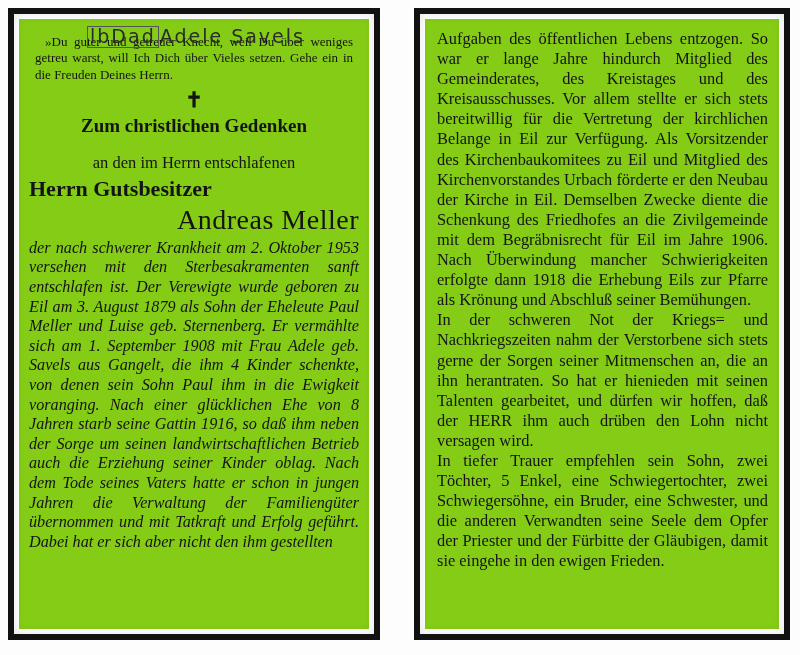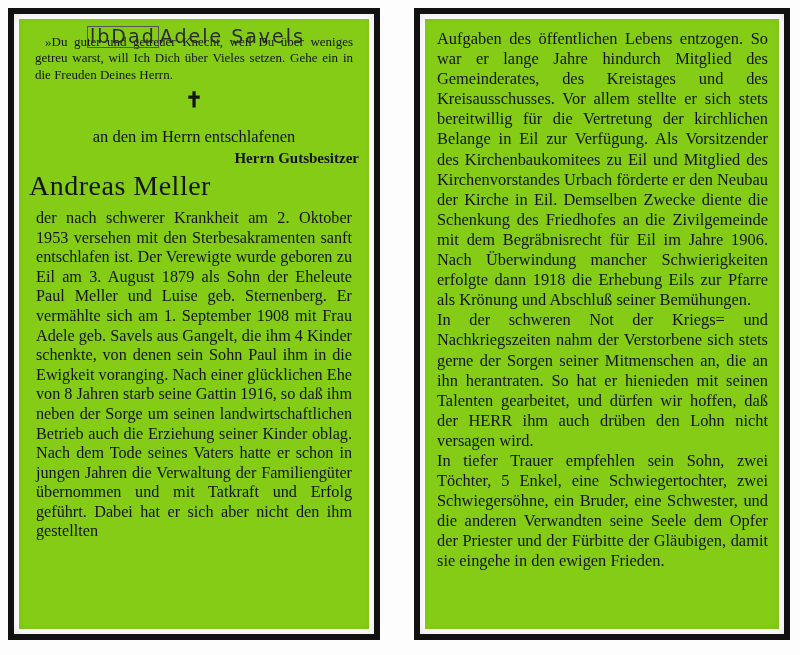--- a/index.html
+++ b/index.html
@@ -96,42 +96,43 @@
     line-height: 1.15;
     margin-top: 2px;
   }
   .sub1 {
     text-align: center;
     font-size: 16.5px;
     line-height: 1.2;
     margin-top: 16px;
   }
   .sub2 {
-    text-align: right;
+    text-align: left;
     font-weight: bold;
-    font-size: 15px;
+    font-size: 22px;
     line-height: 1.15;
     margin-top: 3px;
   }
   .name {
-    text-align: left;
+    text-align: right;
     font-size: 28px;
     line-height: 1.1;
     margin: 4px 0 3px 0;
     letter-spacing: 0.5px;
   }
   .body-text {
     font-size: 16.2px;
     line-height: 1.21;
     text-align: justify;
     text-align-last: left;
     hyphens: auto;
   }
   .body-text p {
-    margin: 7px;
+    margin: 0;
+    font-style: italic;
   }
   
   .card-right .card-inner {
     padding: 10px 11px 6px 12px;
   }
   .right-text {
     font-size: 16.4px;
     line-height: 1.225;
     text-align: justify;
     text-align-last: left;
@@ -157,20 +158,21 @@
 
       <div class="handwriting">
         <span class="hw-box">lbDad</span><span>Adele Savels</span>
       </div>
 
 
       <div class="quote">»Du guter und getreuer Knecht, weil Du über weniges getreu warst, will Ich Dich über Vieles setzen. Gehe ein in die Freuden Deines Herrn.</div>
 
       <div class="cross">✝</div>
 
+      <div class="memoriam">Zum christlichen Gedenken</div>
       <div class="sub1">an den im Herrn entschlafenen</div>
       <div class="sub2">Herrn Gutsbesitzer</div>
       <div class="name">Andreas Meller</div>
 
       <div class="body-text">
         <p>der nach schwerer Krankheit am 2. Oktober 1953 versehen mit den Sterbesakramenten sanft entschlafen ist. Der Verewigte wurde geboren zu Eil am 3. August 1879 als Sohn der Eheleute Paul Meller und Luise geb. Sternenberg. Er vermählte sich am 1. September 1908 mit Frau Adele geb. Savels aus Gangelt, die ihm 4 Kinder schenkte, von denen sein Sohn Paul ihm in die Ewigkeit voranging. Nach einer glücklichen Ehe von 8 Jahren starb seine Gattin 1916, so daß ihm neben der Sorge um seinen landwirtschaftlichen Betrieb auch die Erziehung seiner Kinder oblag. Nach dem Tode seines Vaters hatte er schon in jungen Jahren die Verwaltung der Familiengüter übernommen und mit Tatkraft und Erfolg geführt. Dabei hat er sich aber nicht den ihm gestellten</p>
       </div>
     </div>
     <div class="edge-shadow"></div>
   </div>

